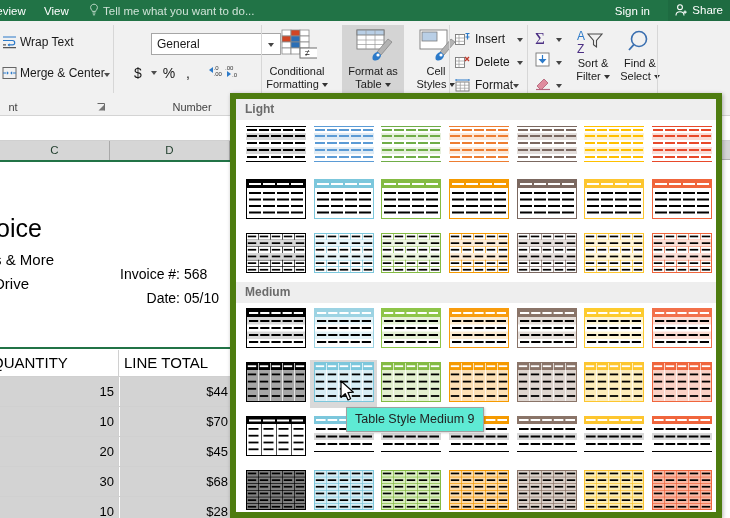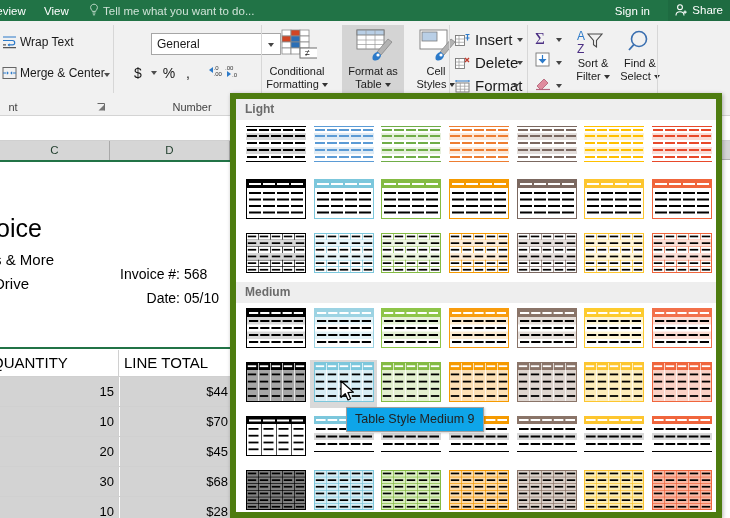--- a/index.html
+++ b/index.html
@@ -115,21 +115,21 @@
   }
   .bb-caret {
     display:inline-block; width:0;height:0; vertical-align: middle;
     border-left:3px solid transparent; border-right:3px solid transparent;
     border-top:4px solid #333; margin-left: 3px;
   }
   .styles-label { left: 265px; width: 190px; }
 
   
   .cell-btn {
-    position: absolute; height: 21px; font-size: 15px; color: #1a1a1a;
+    position: absolute; height: 21px; font-size: 12px; color: #1a1a1a;
     white-space: nowrap; line-height: 21px;
   }
   .cell-btn .cb-ico { position:absolute; left:0; top:3px; width:15px;height:15px; }
   .cell-btn .cb-txt { position:absolute; left: 20px; top: 0; }
   .cb-caret {
     position:absolute; top: 9px; width:0;height:0;
     border-left:3.5px solid transparent; border-right:3.5px solid transparent;
     border-top:4px solid #444;
   }
   .cells-label { left: 456px; width: 80px; }
@@ -206,21 +206,21 @@
   .thumb-wrap {
     width: 70px; padding: 2px 0; display:flex;
     align-items:center; justify-content:center;
   }
   .thumb-wrap.hovered { background: #d9d9d9; }
   .thumb { position: relative; }
 
   
   .tooltip {
     position: absolute; left: 110px; top: 308px;
-    background: #0ea5e9; border: 1px solid #a0a0a0;
+    background: #5eead4; border: 1px solid #a0a0a0;
     font-size: 12.5px; color: #222;
     padding: 4px 8px 5px 8px; white-space: nowrap;
     box-shadow: 1px 1px 2px rgba(0,0,0,0.18);
     z-index: 40;
   }
   .cursor-ico { position: absolute; left: 104px; top: 281px; z-index: 45; }
 </style>
 </head>
 <body>
 

